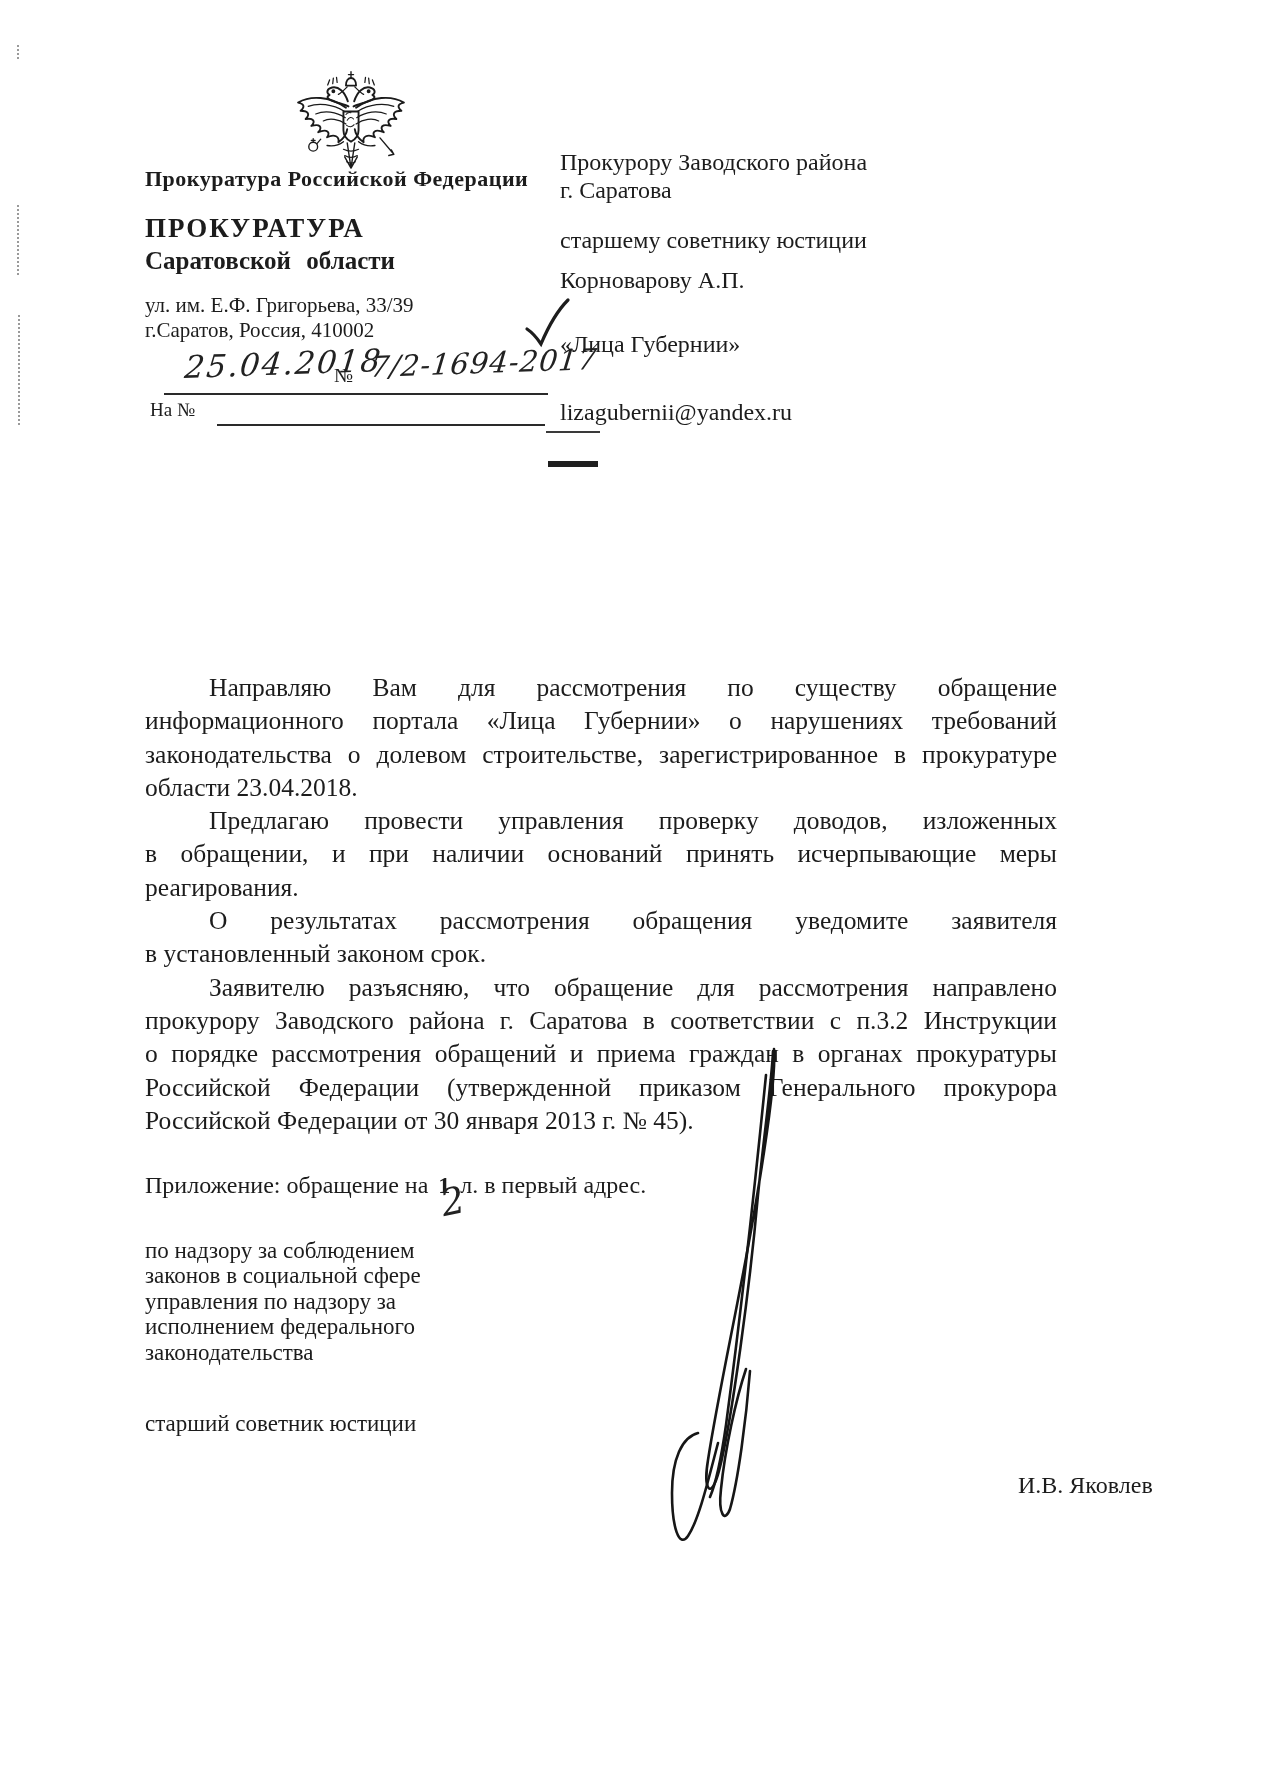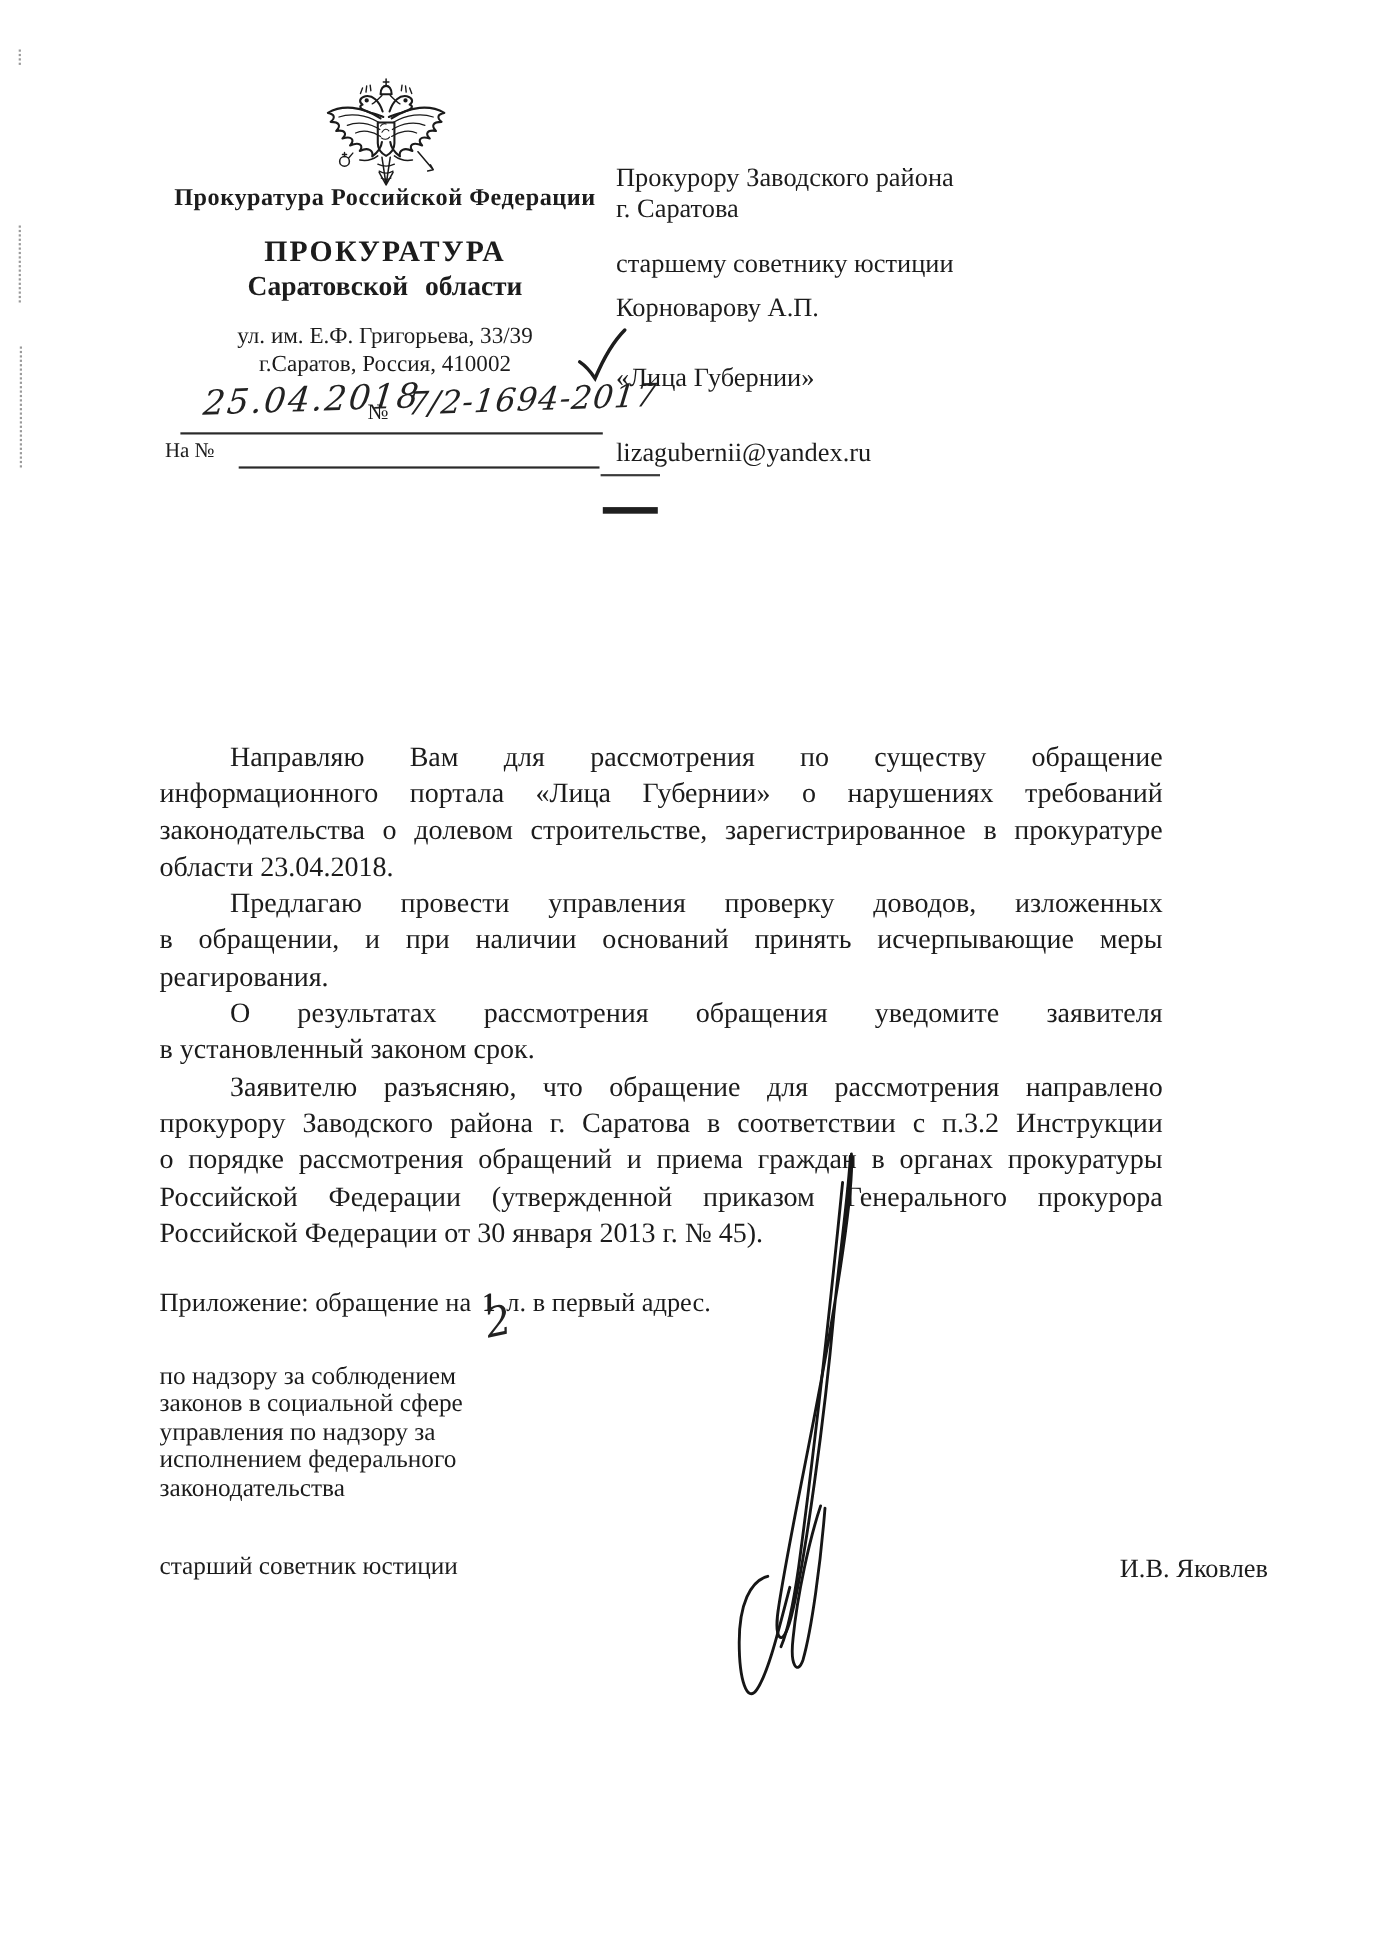--- a/index.html
+++ b/index.html
@@ -7,21 +7,21 @@
     position:relative;
     width:1269px;height:1774px;
     margin:0 auto;
     background:#ffffff;
     font-family:"Liberation Serif", serif;
     color:#1c1c1c;
     overflow:hidden;
   }
   .abs{position:absolute;}
   
-  .lh-center{left:145px;width:410px;text-align:center;}
+  .lh-center{left:145px;width:410px;}
   .org-top{top:166px;font-size:22px;font-weight:bold;letter-spacing:.5px;}
   .org-name1{top:213px;font-size:27px;font-weight:bold;letter-spacing:2px;}
   .org-name2{top:247px;font-size:25px;font-weight:bold;word-spacing:9px;}
   .addr1{top:293px;font-size:21px;}
   .addr2{top:318px;font-size:21px;}
   .hand{
     font-family:"DejaVu Serif", serif;
     font-style:italic;
     transform:rotate(-2deg) skewX(-8deg);
     transform-origin:left bottom;
@@ -55,21 +55,21 @@
   .attachment{left:145px;top:1156px;width:700px;font-size:24px;margin-top:16px;}
   .typed-one{font-weight:bold;padding:0 4px;}
   .hand-two{
     position:absolute;left:296px;top:8px;
     font-family:"DejaVu Serif", serif;font-style:italic;
     font-size:37px;transform:rotate(-12deg);color:#222;
   }
   
   .sig-title{left:145px;top:1238px;width:420px;font-size:23px;line-height:25.4px;}
   .sig-rank{left:145px;top:1411px;font-size:23px;}
-  .sig-name{left:1018px;top:1414px;font-size:24px;}
+  .sig-name{left:1018px;top:1472px;font-size:24px;}
   
   .art{background:transparent;border-left:2px dotted #9a9a9a;width:0;}
   .art1{left:17px;top:45px;height:14px;}
   .art2{left:17px;top:205px;height:70px;}
   .art3{left:18px;top:315px;height:110px;}
   svg{display:block;}
 </style>
 </head>
 <body>
 

